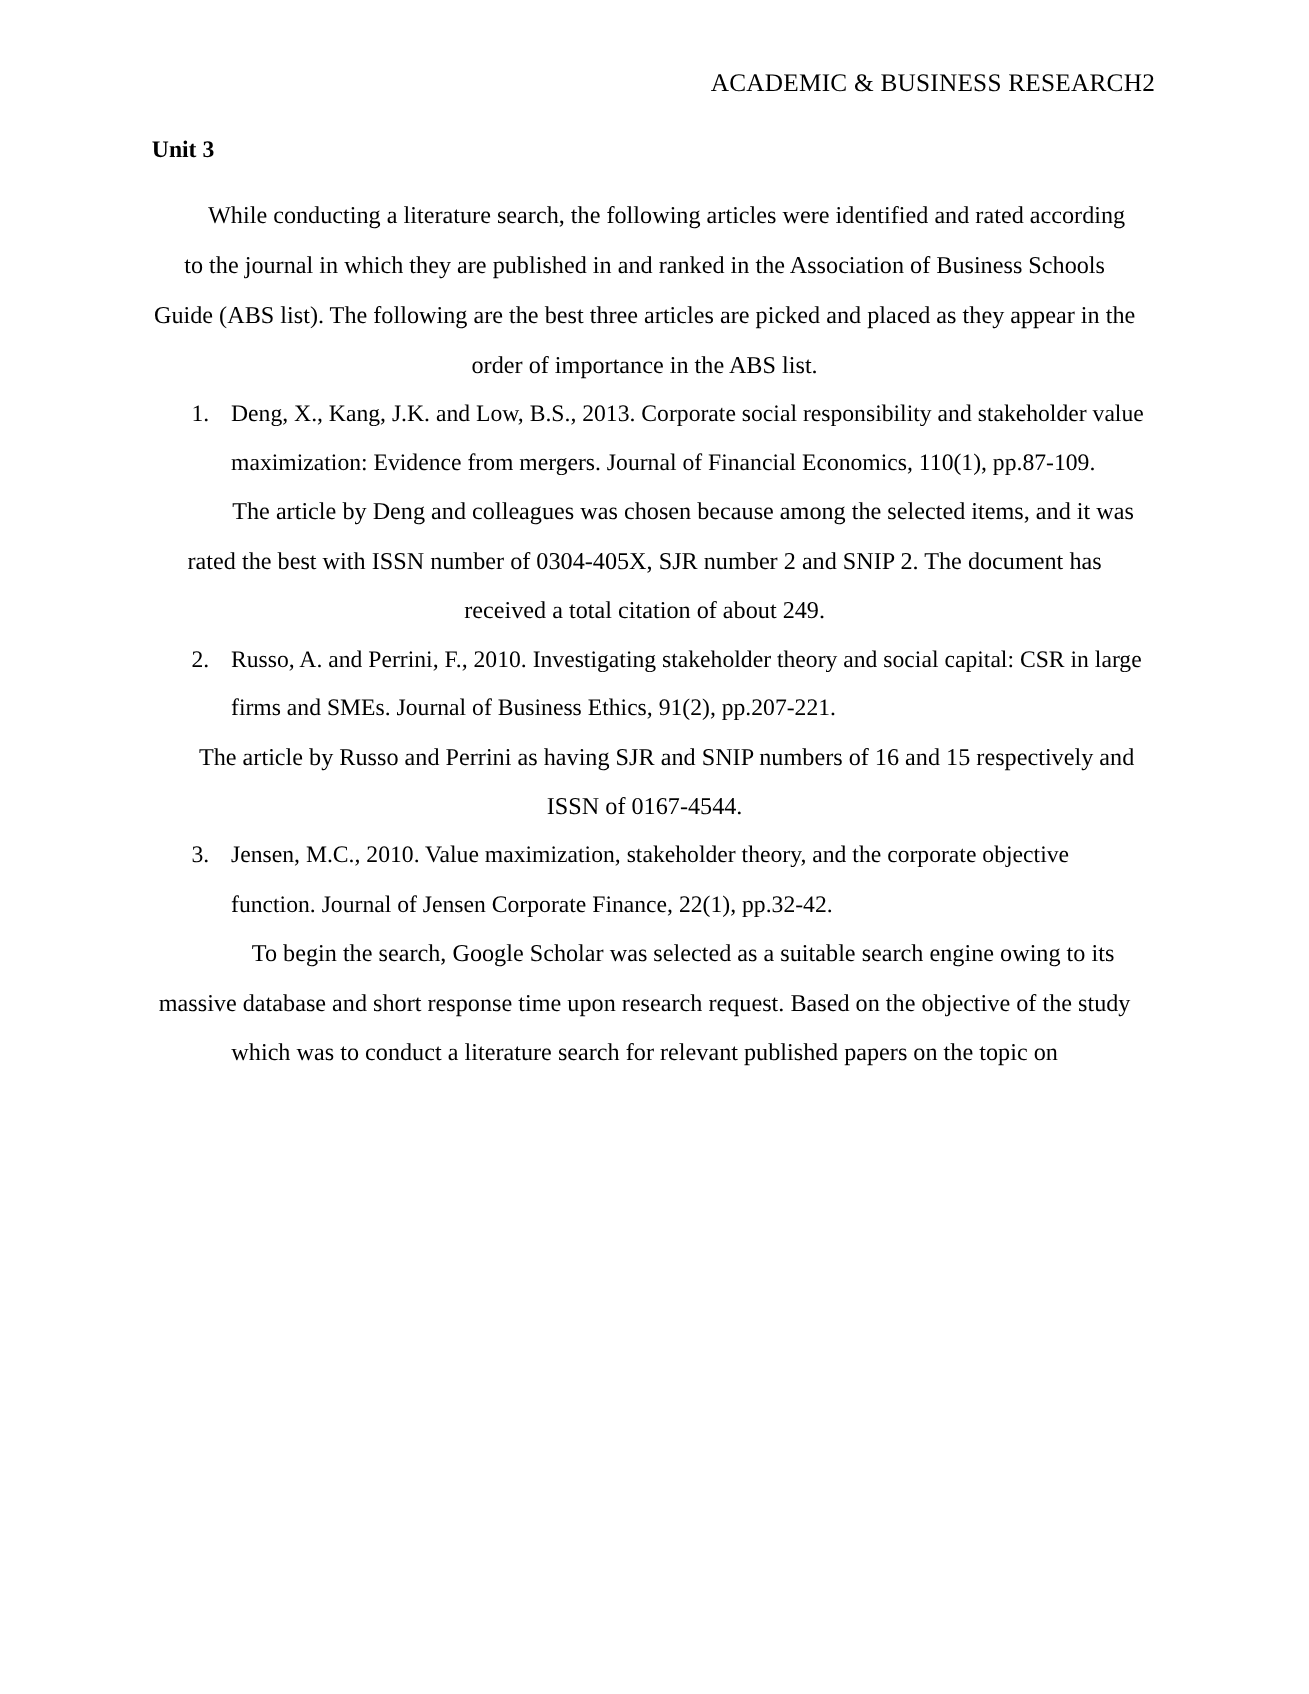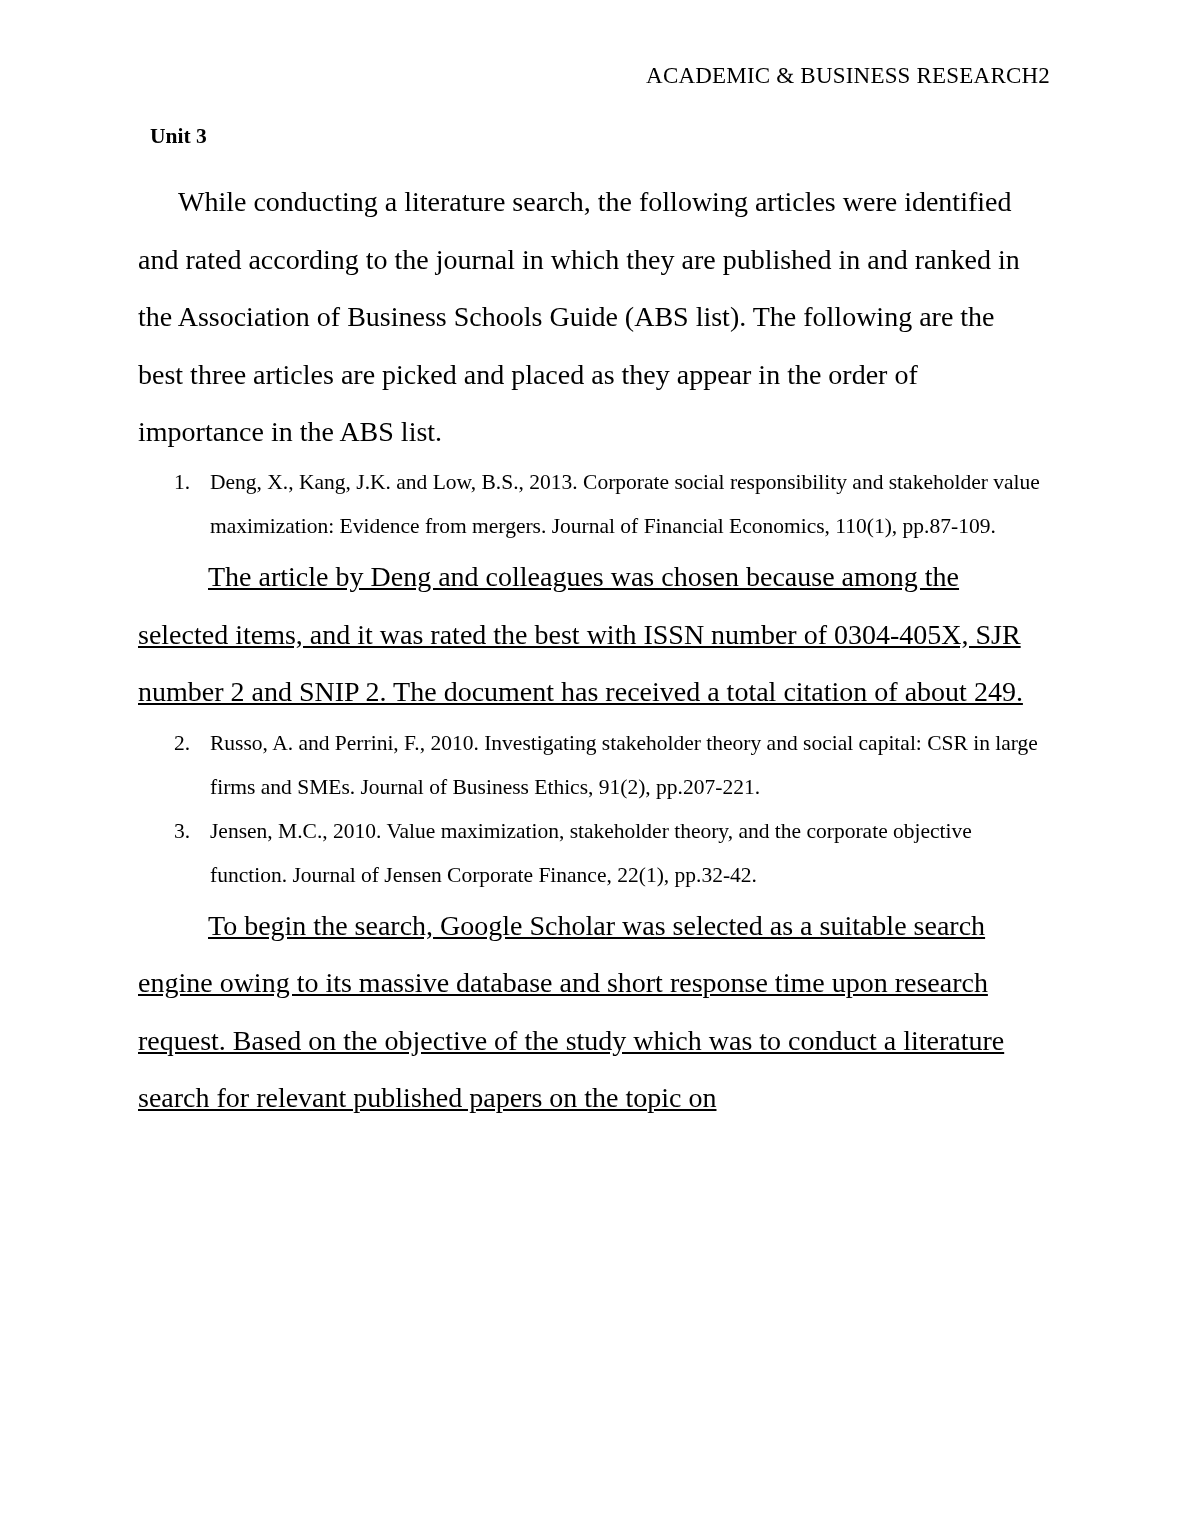--- a/index.html
+++ b/index.html
@@ -32,35 +32,34 @@
   .doc-title {
     text-align: center;
     font-weight: bold;
     font-size: 21.5px;
     margin: 0 0 30px 0;
     line-height: 1.2;
   }
   .section-heading {
     font-weight: bold;
     font-size: 21.5px;
-    margin: 0 0 24px 12px;
+    margin: 0 0 24px 0;
     line-height: 1.2;
   }
   p.body-text {
-    font-size: 28px;
+    font-size: 22px;
     line-height: 2.05;
     margin: 0 16px 0 0;
-    text-align: left;
+    text-align: center;
   }
   p.indent-1 {
     text-indent: 40px;
   }
   p.indent-2 {
     text-indent: 70px;
-    text-decoration: underline;
   }
   ol.ref-list {
     list-style: none;
     margin: 0;
     padding: 0;
   }
   ol.ref-list li {
     font-size: 21.5px;
     line-height: 2.05;
     position: relative;
@@ -96,20 +95,21 @@
 
   <p class="body-text indent-2">The article by Deng and colleagues was chosen because among the selected items, and it was rated the best with ISSN number of 0304-405X, SJR number 2 and SNIP 2.  The document has received a total citation of about 249.</p>
 
   <ol class="ref-list">
     <li>
       <span class="num">2.</span>
       <span>Russo, A. and Perrini, F., 2010. Investigating stakeholder theory and social capital: CSR in large firms and SMEs. </span><span class="ital">Journal of Business Ethics</span><span>, 91(2), pp.207-221.</span>
     </li>
   </ol>
 
+  <p class="body-text indent-1">The article by Russo and Perrini as having SJR and SNIP numbers of 16 and 15 respectively and ISSN of 0167-4544.</p>
 
   <ol class="ref-list">
     <li>
       <span class="num">3.</span>
       <span>Jensen, M.C., 2010. Value maximization, stakeholder theory, and the corporate objective function. </span><span class="ital">Journal of Jensen Corporate Finance</span><span>, 22(1), pp.32-42.</span>
     </li>
   </ol>
 
 
   <p class="body-text indent-2">To begin the search, Google Scholar was selected as a suitable search engine owing to its massive database and short response time upon research request.  Based on the objective of the study which was to conduct a literature search for relevant published papers on the topic on</p>

